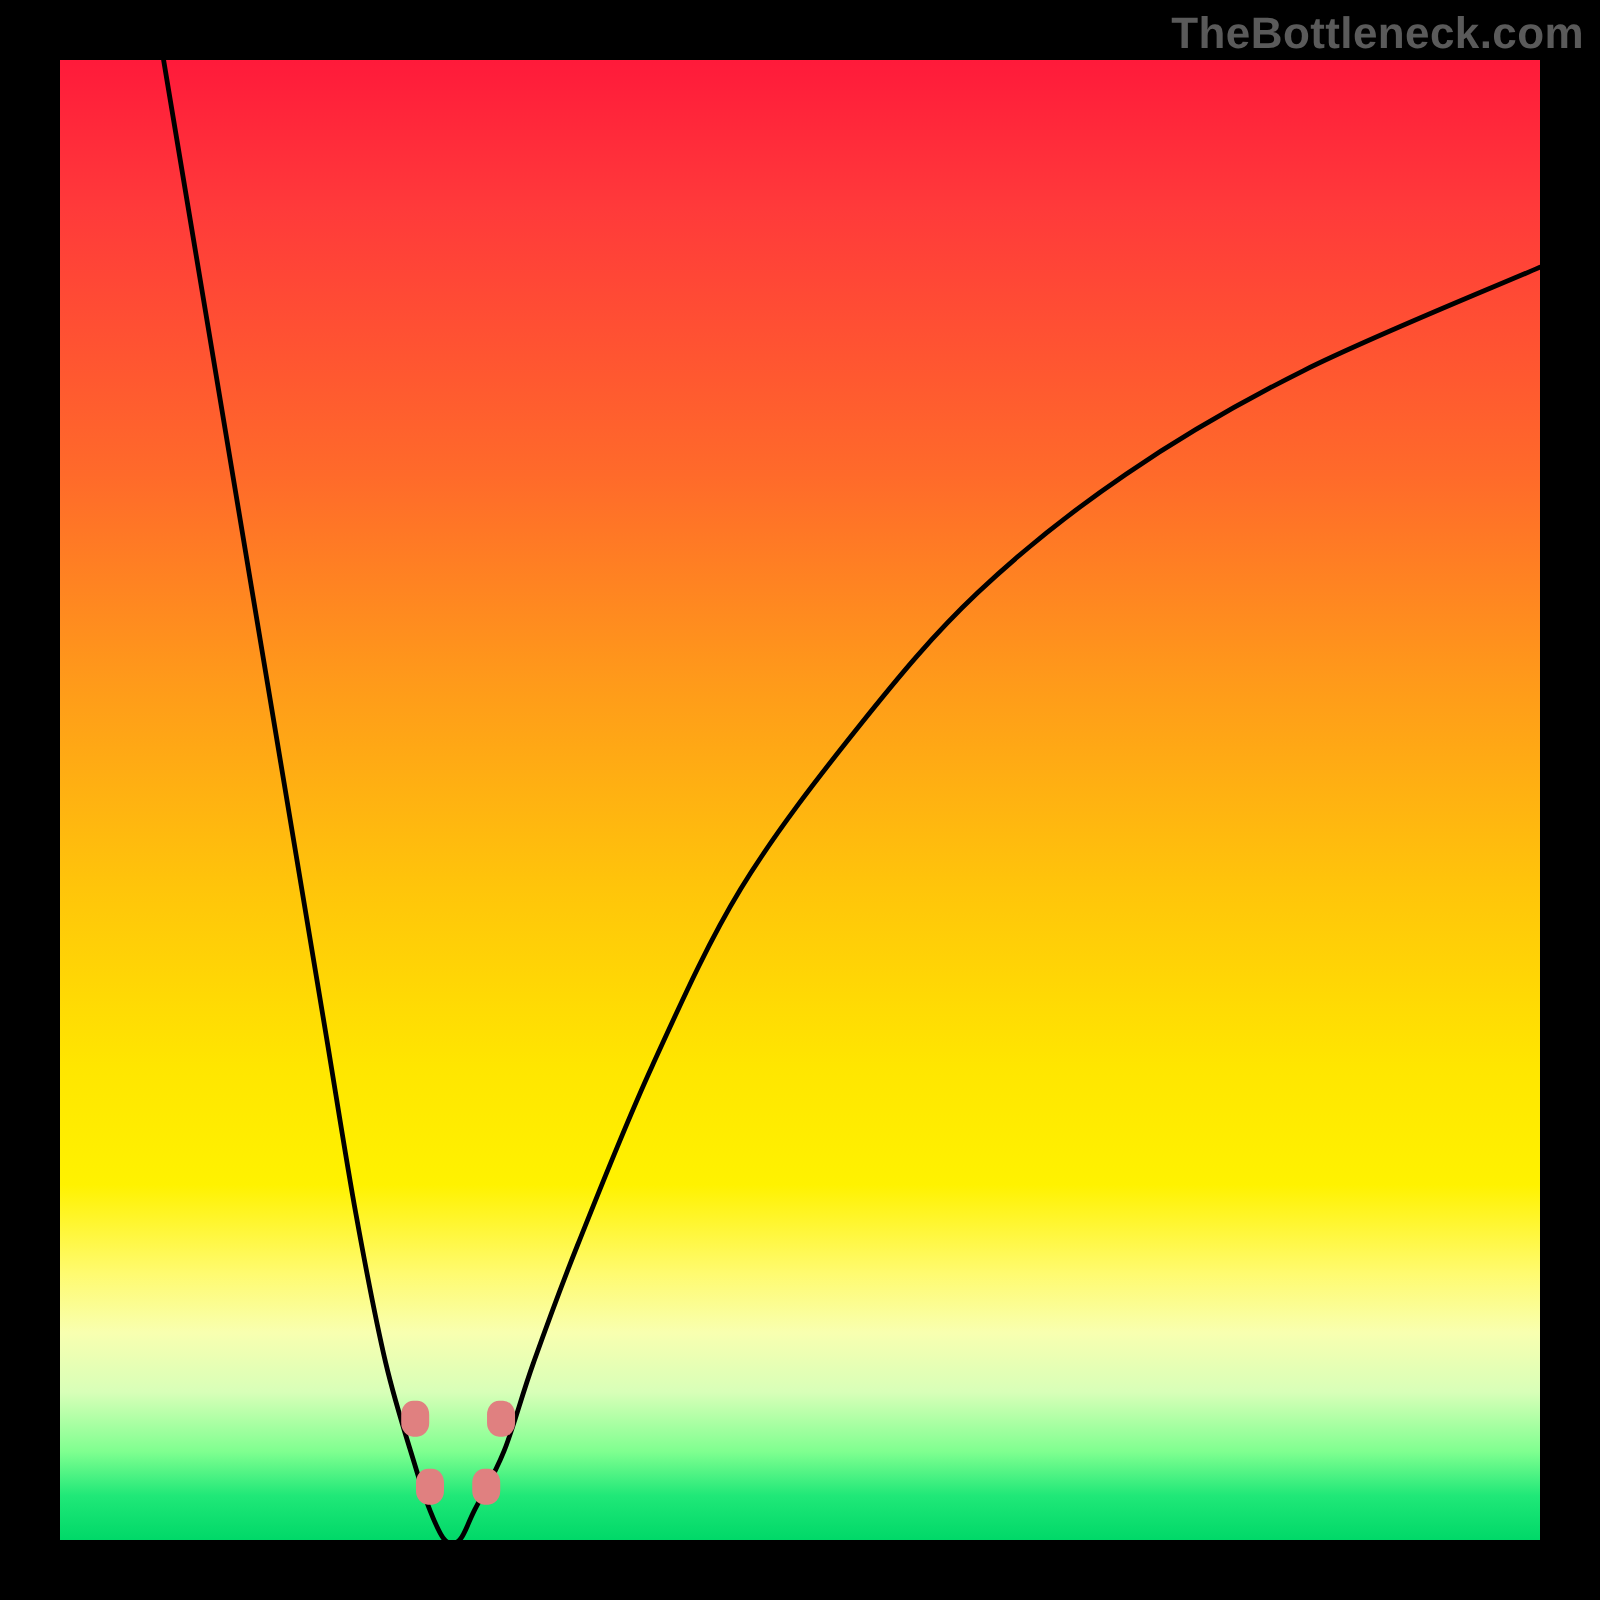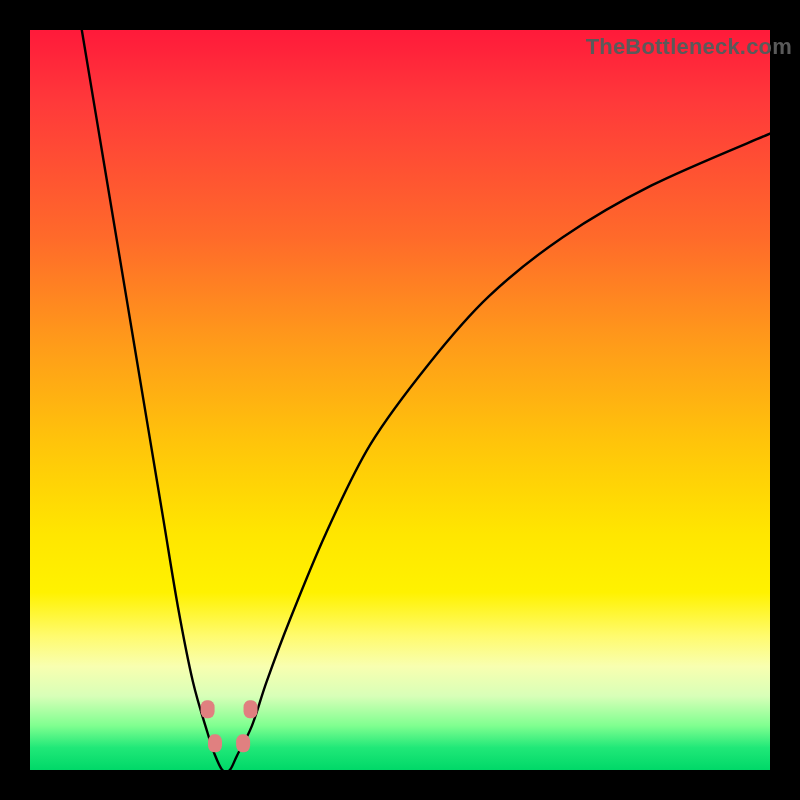--- a/index.html
+++ b/index.html
@@ -35,21 +35,20 @@
   .watermark {
     position: absolute;
     top: 4px;
     right: 8px;
     font-family: Arial, Helvetica, sans-serif;
     font-size: 22px;
     font-weight: 600;
     color: #5a5a5a;
     letter-spacing: 0.2px;
     pointer-events: none;
-    margin-top: 30px;
   }
   svg.curve {
     position: absolute;
     left: 0;
     top: 0;
     width: 740px;
     height: 740px;
     pointer-events: none;
   }
 </style>

